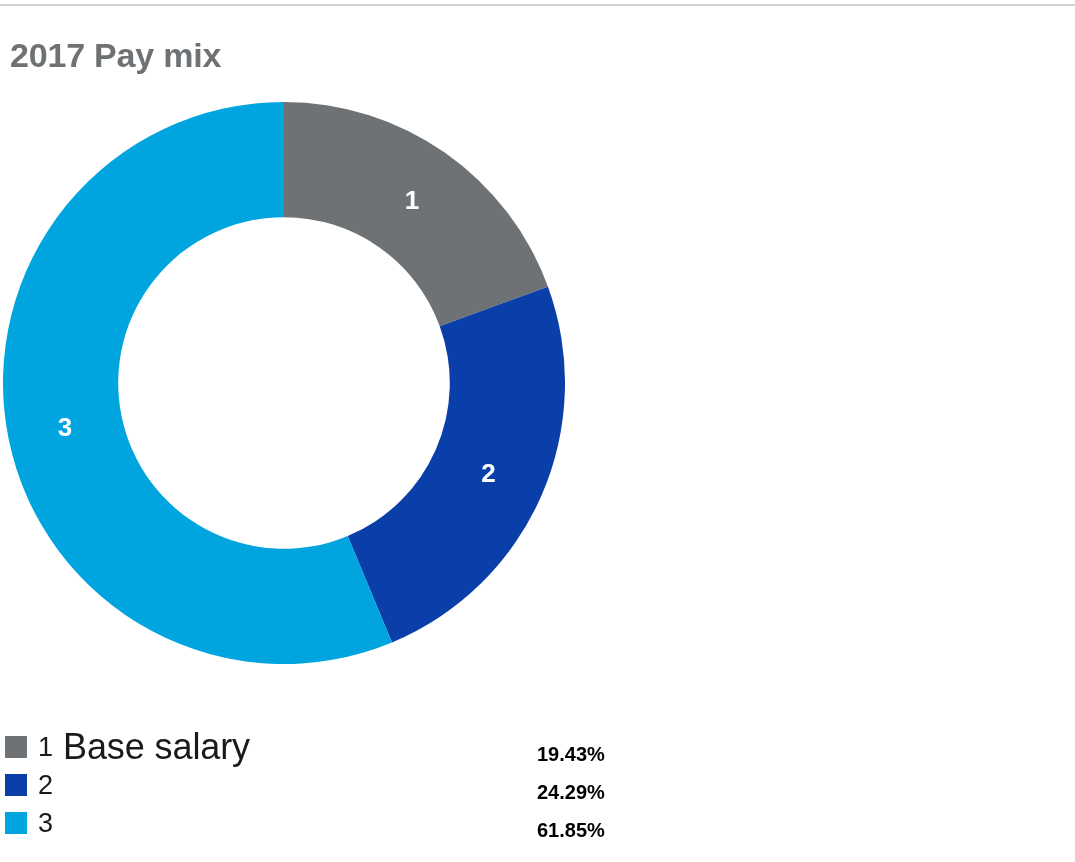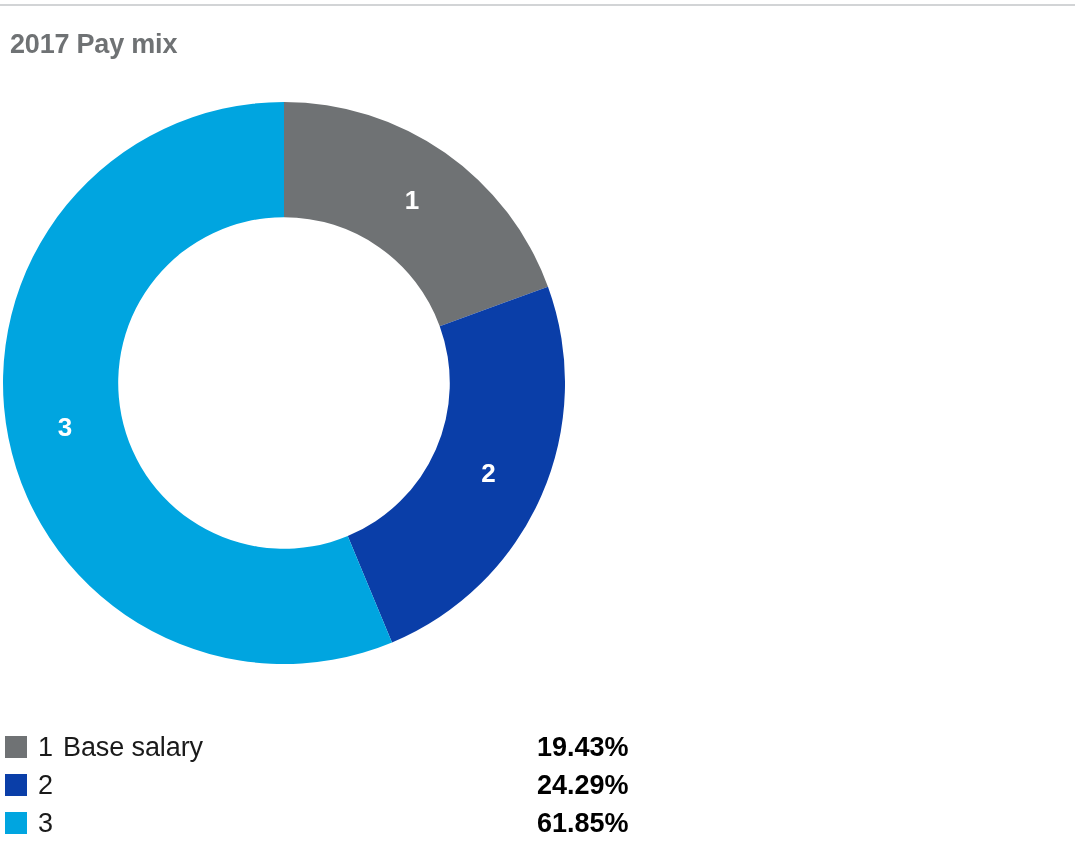--- a/index.html
+++ b/index.html
@@ -18,22 +18,22 @@
     position: absolute;
     left: 0;
     top: 4px;
     width: 1075px;
     height: 2px;
     background: #d2d4d6;
   }
   #chart-title {
     position: absolute;
     left: 10px;
-    top: 29px;
-    font-size: 27px;
+    top: 36px;
+    font-size: 34px;
     font-weight: bold;
     color: #6f7274;
     letter-spacing: -0.2px;
     white-space: nowrap;
   }
   #donut-wrap {
     position: absolute;
     left: 3px;
     top: 102px;
     width: 562px;
@@ -75,29 +75,29 @@
     position: absolute;
     left: 33px;
     top: 0;
     font-size: 27px;
     color: #1a1a1a;
   }
   .legend-label {
     position: absolute;
     left: 58px;
     top: 0;
-    font-size: 27px;
+    font-size: 36px;
     color: #1a1a1a;
     letter-spacing: -0.1px;
   }
   .legend-value {
     position: absolute;
     left: 532px;
-    top: 0;
-    font-size: 27px;
+    top: 7px;
+    font-size: 20px;
     font-weight: bold;
     color: #000000;
   }
 </style>
 </head>
 <body>
 
 <div id="top-rule" style="background: rgb(210, 212, 214);"></div>
 
 <div id="chart-title">2017 Pay mix</div>

